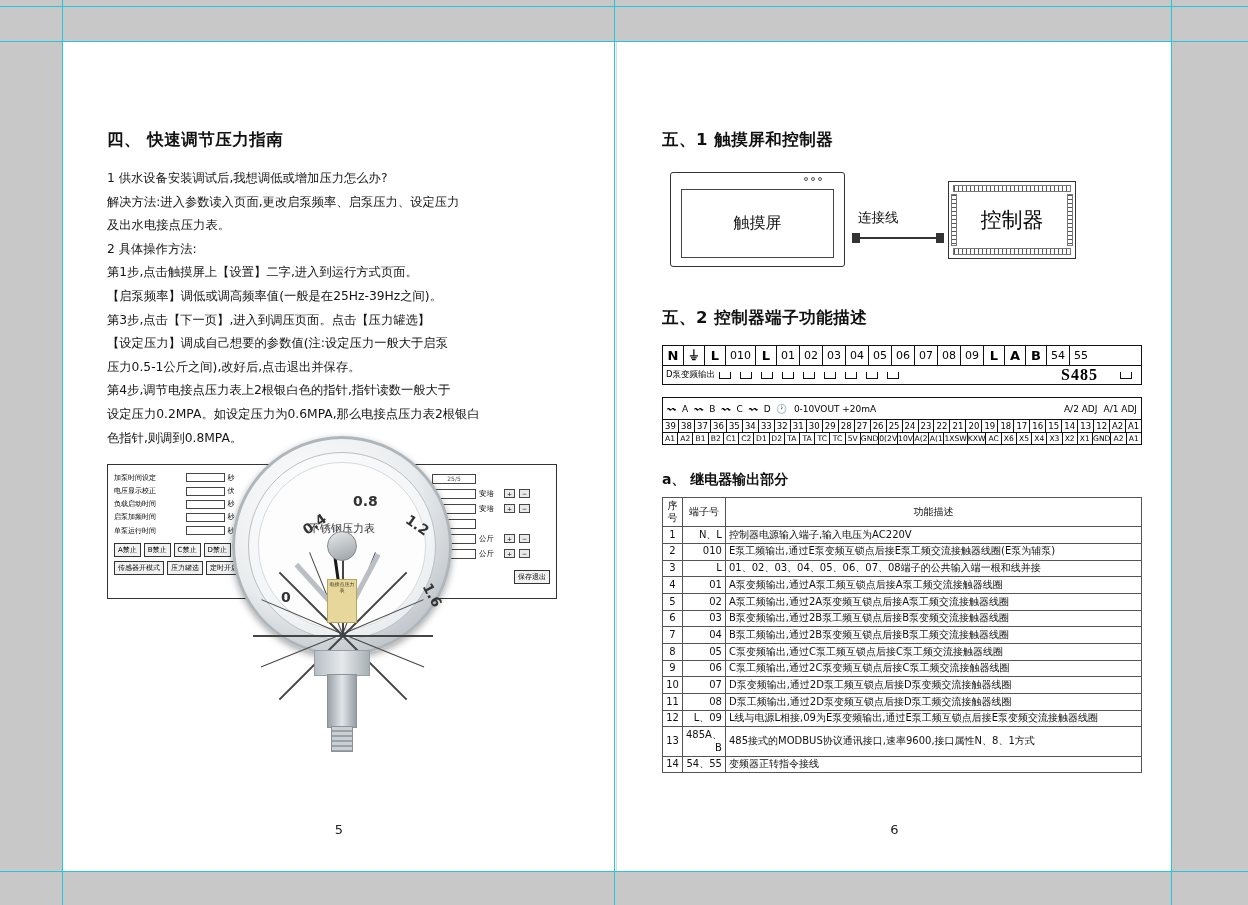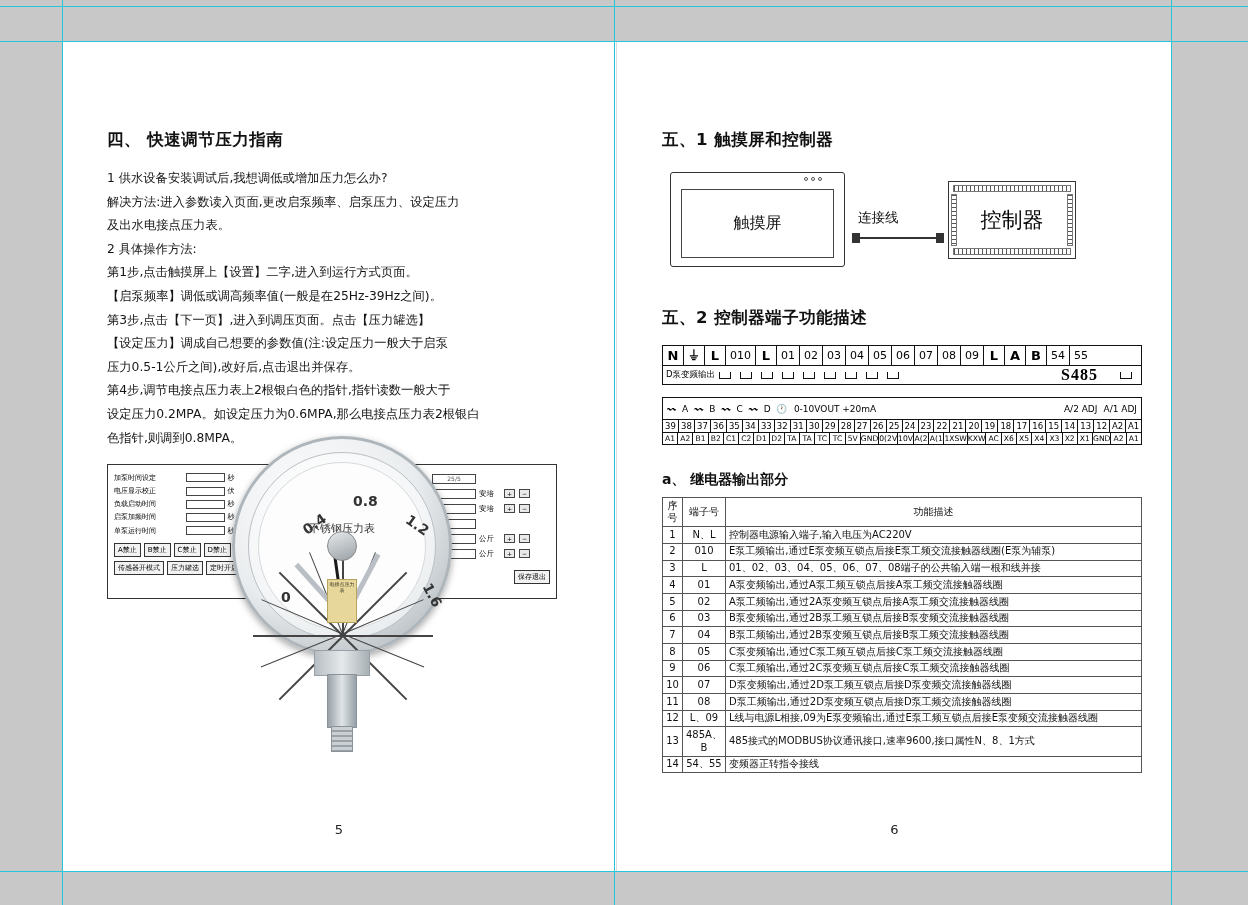--- a/index.html
+++ b/index.html
@@ -219,21 +219,21 @@
   h3.sub { font-size:14px; margin:26px 0 8px 0; font-weight:bold; color:#111; }
   table.relay {
     width:100%; border-collapse:collapse; font-size:10px; color:#111;
     background:#fff;
   }
   table.relay th, table.relay td {
     border:1px solid #555; padding:1.6px 3px; line-height:1.25;
   }
   table.relay th { font-weight:normal; text-align:center; }
   table.relay td.c { text-align:center; width:20px; }
-  table.relay td.t { text-align:center; width:34px; }
+  table.relay td.t { text-align:right; width:34px; }
 </style>
 </head>
 <body>
 
 <div class="guide h" style="top:6px;"></div>
 <div class="guide h" style="top:41px;"></div>
 <div class="guide h" style="top:871px;"></div>
 <div class="guide v" style="left:62px;"></div>
 <div class="guide v" style="left:614px;"></div>
 <div class="guide v" style="left:1171px;"></div>

